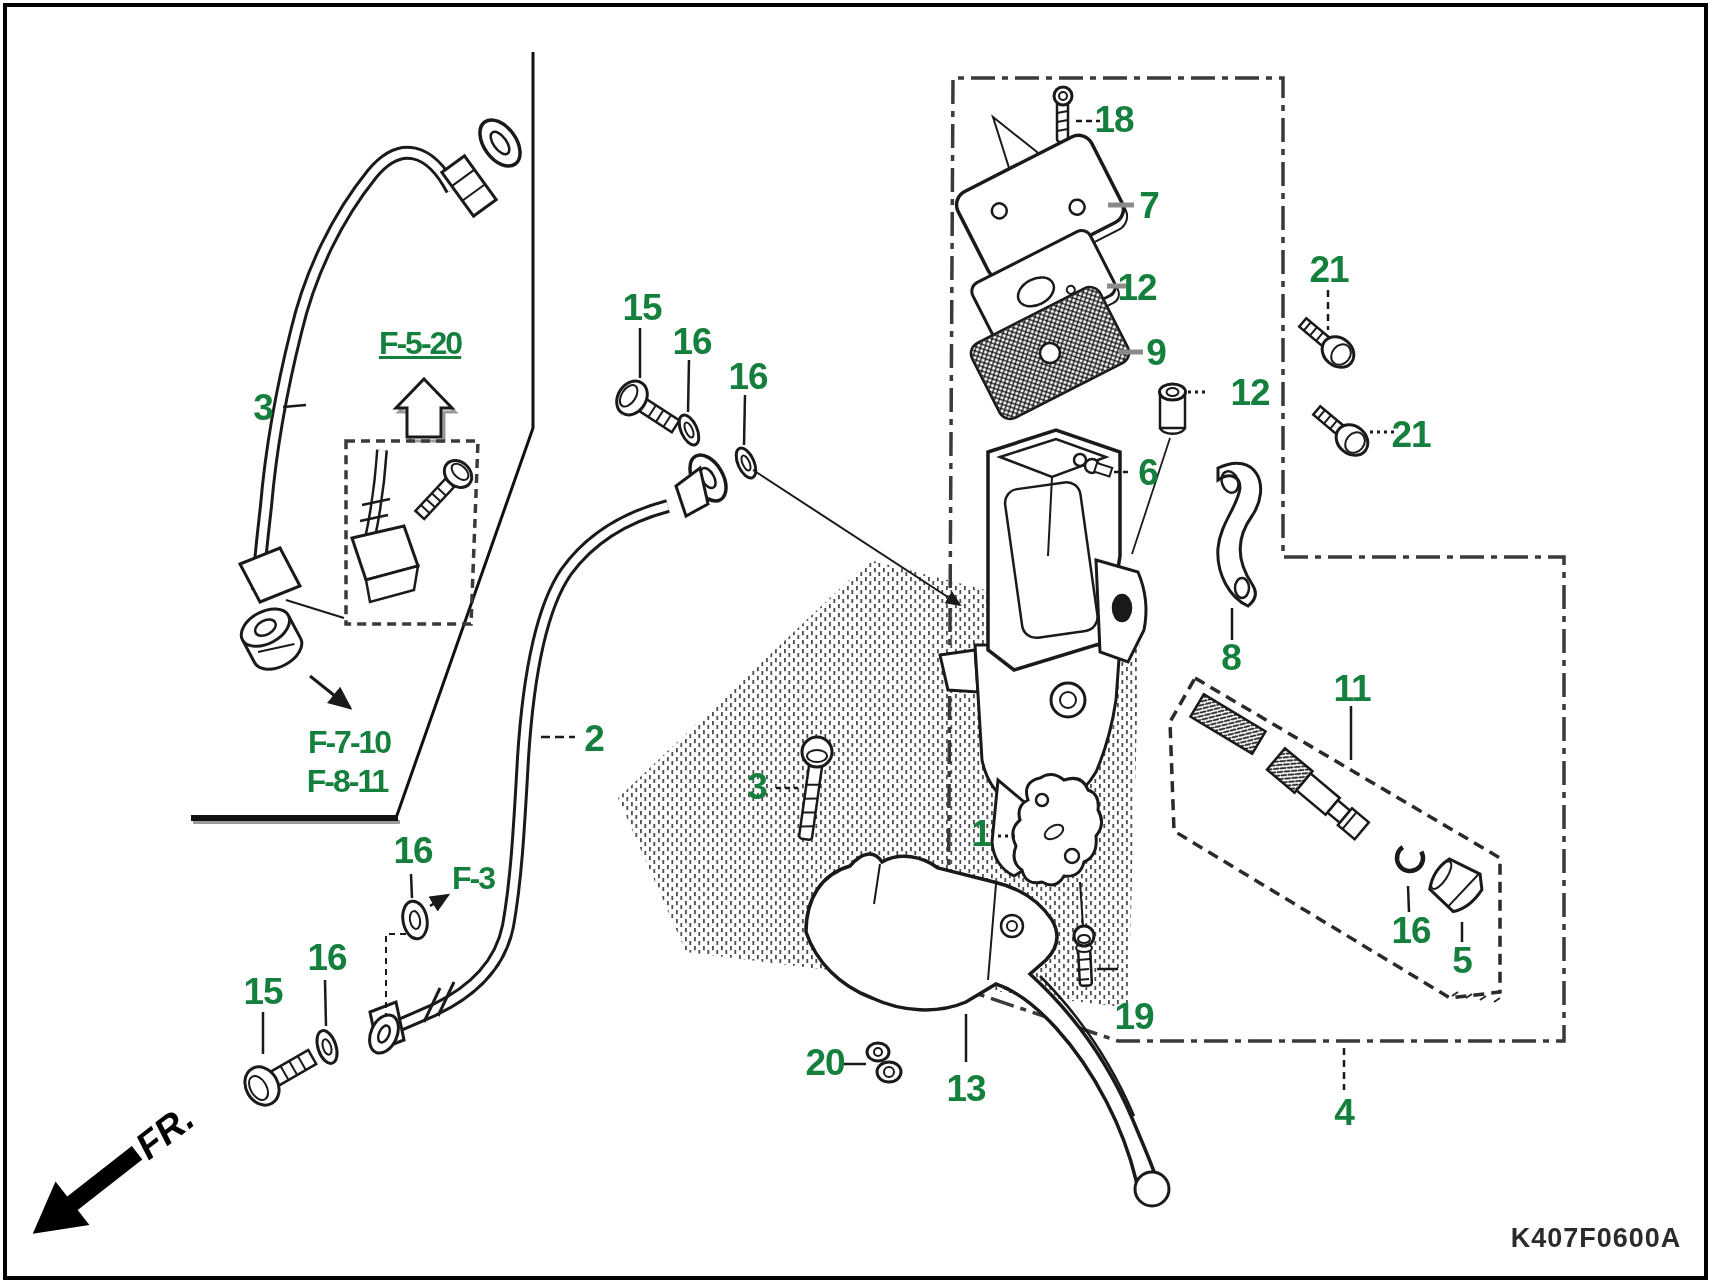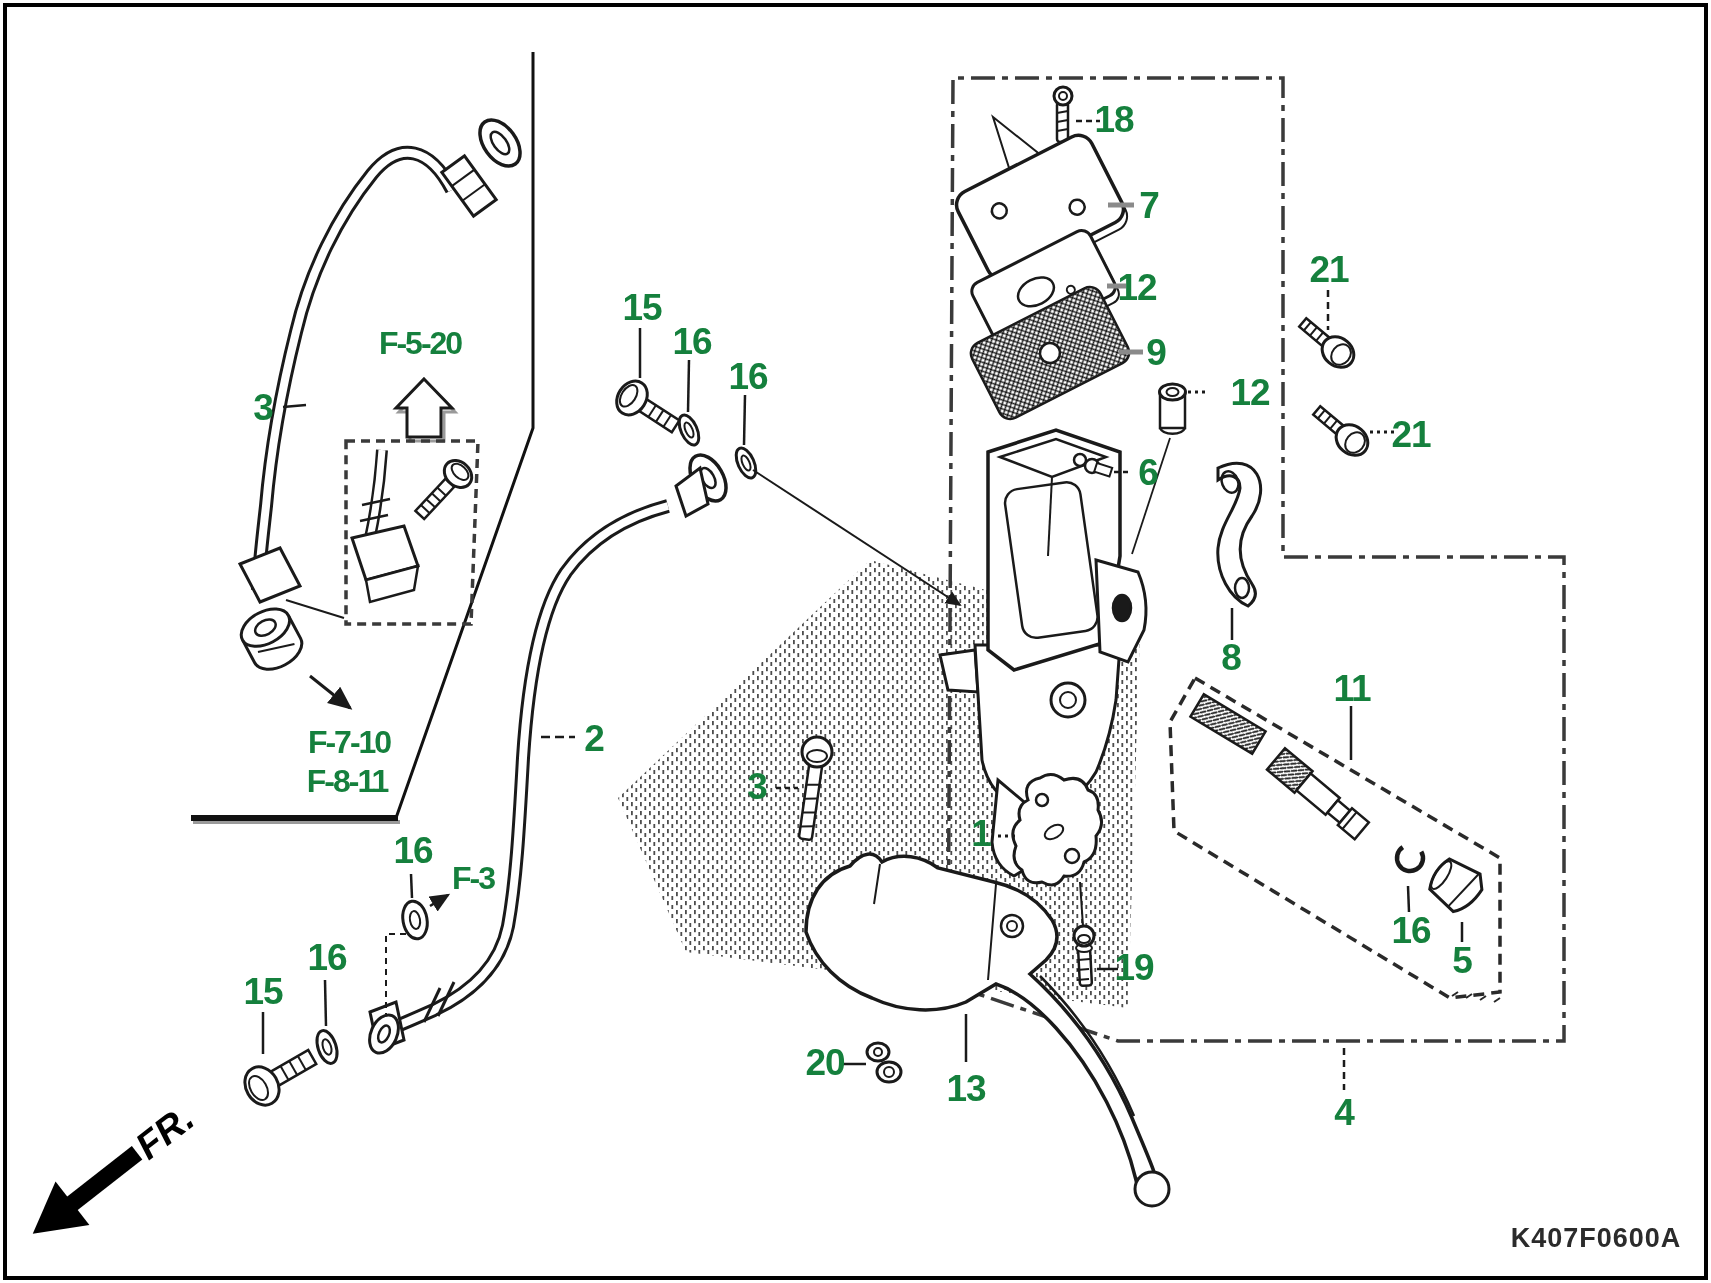--- a/index.html
+++ b/index.html
@@ -357,25 +357,25 @@
       <div class="callout" style="left: 966px; top: 1088px;">13</div>
       <div class="callout" style="left: 757px; top: 786px;">3</div>
       <div class="callout" style="left: 642px; top: 307px;">15</div>
       <div class="callout" style="left: 263px; top: 991px;">15</div>
       <div class="callout" style="left: 692px; top: 341px;">16</div>
       <div class="callout" style="left: 748px; top: 376px;">16</div>
       <div class="callout" style="left: 413px; top: 850px;">16</div>
       <div class="callout" style="left: 327px; top: 957px;">16</div>
       <div class="callout" style="left: 1411px; top: 930px;">16</div>
       <div class="callout" style="left: 1114px; top: 119px;">18</div>
-      <div class="callout" style="left: 1134px; top: 967px; text-align: center;">19</div>
+      <div class="callout" style="left: 1134px; top: 1016px; text-align: center;">19</div>
       <div class="callout" style="left: 825px; top: 1062px;">20</div>
       <div class="callout" style="left: 1329px; top: 269px;">21</div>
       <div class="callout" style="left: 1411px; top: 434px;">21</div>
-      <div class="callout ref" style="left: 420px; top: 343px;">F-5-20</div>
+      <div class="callout ref" style="left: 420px; top: 343px; text-decoration: underline;">F-5-20</div>
       <div class="callout ref" style="left: 349px; top: 742px;">F-7-10</div>
       <div class="callout ref" style="left: 347px; top: 781px;">F-8-11</div>
       <div class="callout ref" style="left: 473px; top: 878px;">F-3</div>
     </div>
 
 <div class="code" style="left:1596px;top:1238px;">K407F0600A</div>
 
 </div>
 
 </body></html>

